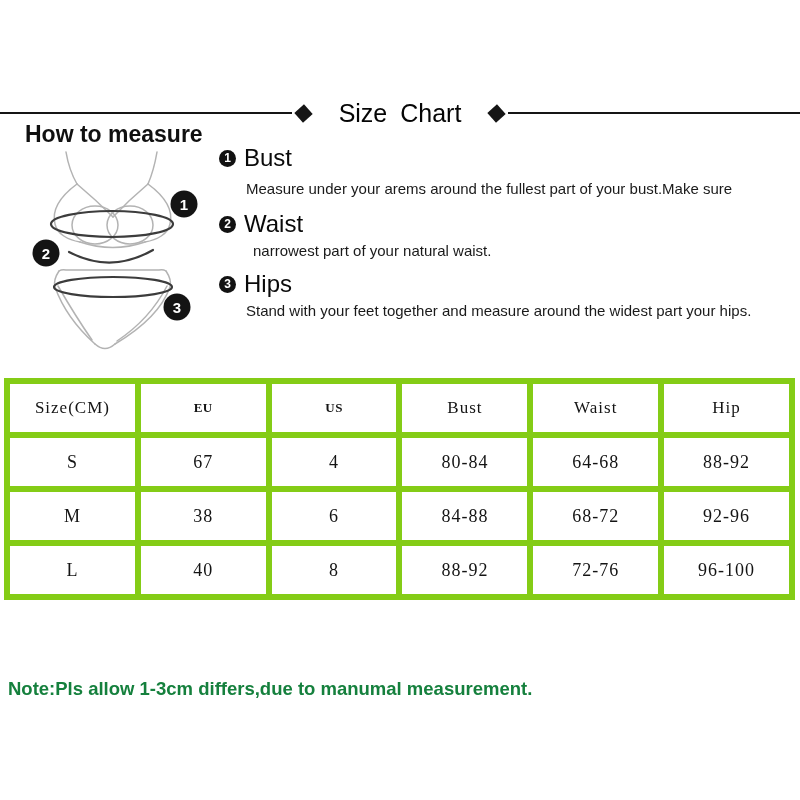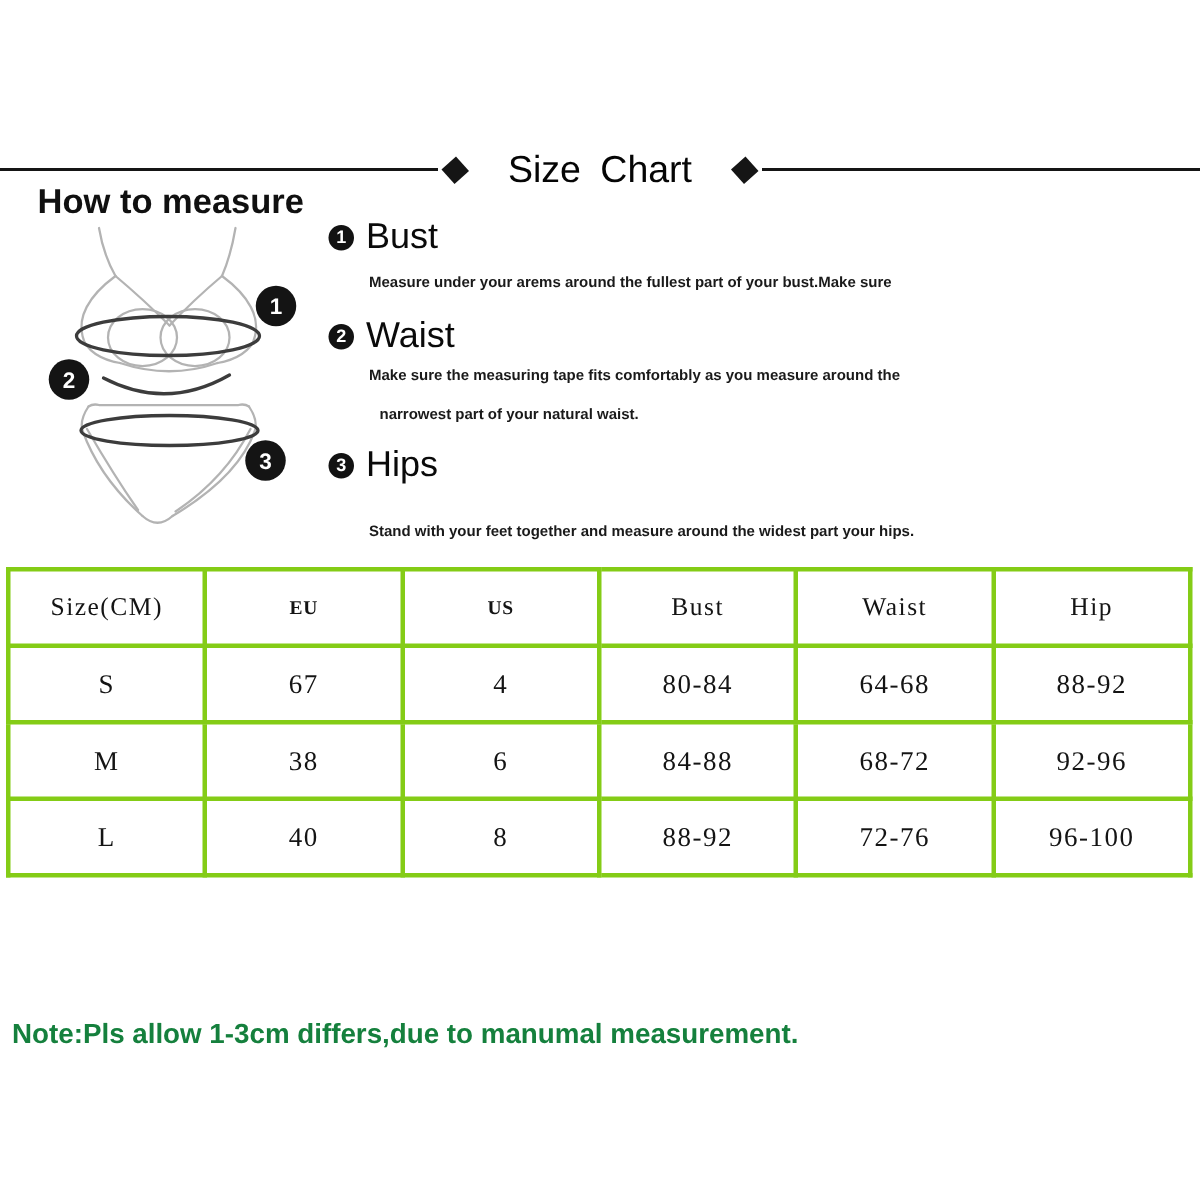--- a/index.html
+++ b/index.html
@@ -25,36 +25,36 @@
   .marker-num { fill:#ffffff; font-family:"Liberation Sans",sans-serif; font-size:15px; font-weight:bold; text-anchor:middle; }
 
   
   .instructions { position:absolute; left:219px; top:144px; width:580px; }
   .sec-head { display:flex; align-items:center; gap:8px; height:28px; }
   .sec-num {
     width:17px; height:17px; border-radius:50%; background:#121212; color:#fff;
     font-size:12px; font-weight:bold; display:flex; align-items:center; justify-content:center; flex:0 0 auto;
   }
   .sec-name { font-size:24px; color:#0a0a0a; white-space:nowrap; }
-  .sec-desc { margin-left:27px; font-size:10px; font-weight:bold; line-height:26px; color:#1a1a1a; }
+  .sec-desc { margin-left:27px; font-size:15px; font-weight:normal; line-height:26px; color:#1a1a1a; }
   .desc-line { white-space:nowrap; }
   .desc-line.indent { padding-left:7px; }
   #sec-bust .sec-desc { margin-top:4px; }
   #sec-waist { margin-top:8px; }
   #sec-hips { margin-top:6px; }
-  #sec-hips .sec-desc { margin-top:18px; }
+  #sec-hips .sec-desc { margin-top:0; }
 
   
   .size-table {
     position:absolute; left:4px; top:378px; width:791px;
     border-collapse:collapse; table-layout:fixed;
     font-family:"Liberation Serif","DejaVu Serif",serif;
   }
   .size-table th, .size-table td {
-    border:3px solid #84cc16; text-align:center; vertical-align:middle;
+    border:6px solid #84cc16; text-align:center; vertical-align:middle;
     height:48px; padding:0; font-weight:normal; color:#141414; letter-spacing:1px;
   }
   .size-table th { font-size:17px; }
   .size-table th.small { font-size:13px; font-weight:bold; letter-spacing:0.5px; }
   .size-table td { font-size:18px; }
 
   
   .note { position:absolute; left:8px; top:678px; font-size:18.5px; font-weight:600; color:#15803d; white-space:nowrap; }
 </style>
 </head>
@@ -120,21 +120,20 @@
         <div class="desc-line">Measure under your arems around the fullest part of your bust.Make sure</div>
       </div>
     </div>
 
     <div class="section" id="sec-waist">
       <div class="sec-head">
         <span class="sec-num">2</span>
         <span class="sec-name">Waist</span>
       </div>
       <div class="sec-desc">
-        <div class="desc-line">Make sure the measuring tape fits comfortably as you measure around the</div>
         <div class="desc-line indent">narrowest part of your natural waist.</div>
       </div>
     </div>
 
     <div class="section" id="sec-hips">
       <div class="sec-head">
         <span class="sec-num">3</span>
         <span class="sec-name">Hips</span>
       </div>
       <div class="sec-desc">

